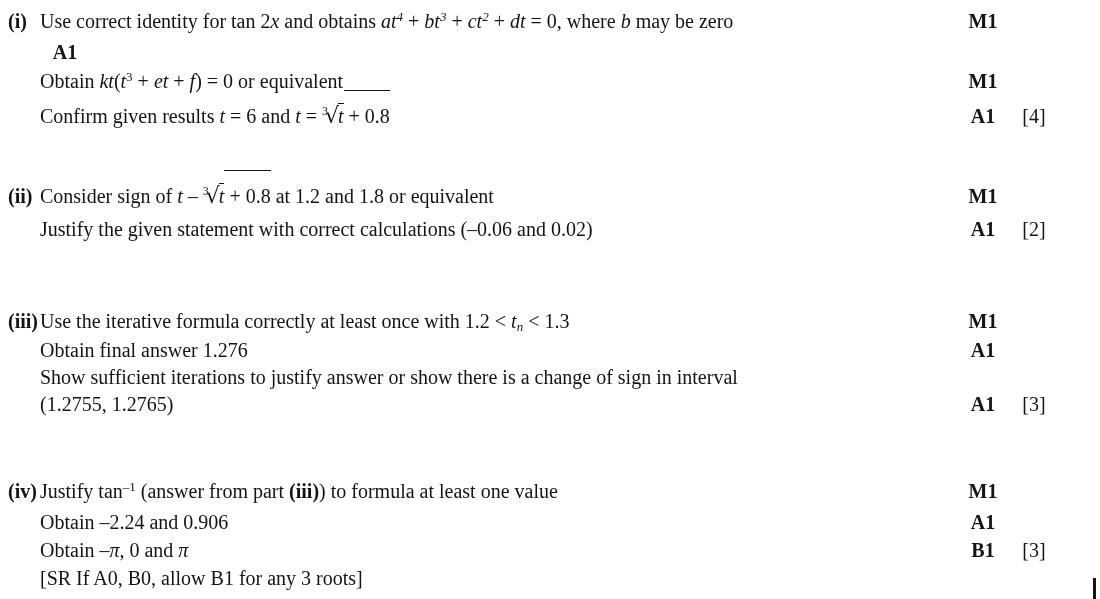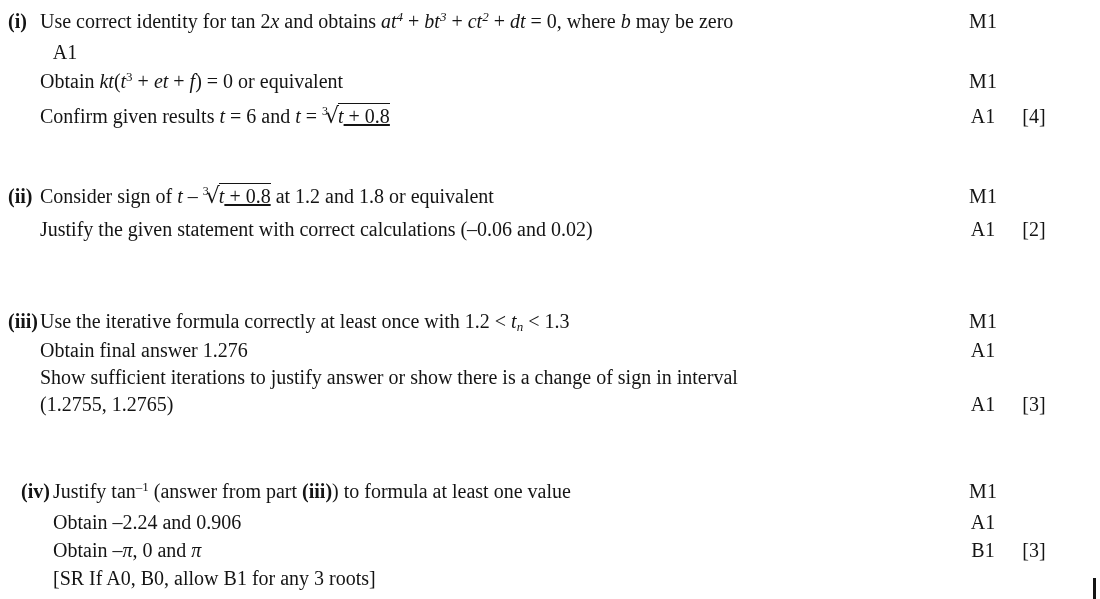--- a/index.html
+++ b/index.html
@@ -15,56 +15,57 @@
   .page { position: relative; width: 1100px; height: 599px; background:#ffffff; }
 
   .part { position: absolute; left: 0; right: 0; }
   .part-0 { top: 7px; }
   .part-0 .row { line-height: 29px; }
   .part-0 .row:last-child { margin-top: 3px; }
   .part-1 { top: 181px; }
   .part-1 .row { line-height: 30px; }
   .part-2 { top: 308px; }
   .part-2 .row { line-height: 27px; }
-  .part-3 { top: 477px; padding-left: 13px; }
+  .part-3 { top: 477px; }
   .part-3 .row { line-height: 28px; }
 
   .row { display: flex; align-items: baseline; }
   .cell-label {
     flex: 0 0 40px;
     padding-left: 8px;
     font-weight: bold;
     white-space: nowrap;
   }
   .cell-text {
     flex: 1 1 auto;
     white-space: nowrap;
     overflow: visible;
   }
   .cell-mark {
     flex: 0 0 50px;
     text-align: center;
     white-space: nowrap;
+    font-weight: bold;
   }
   .cell-total {
     flex: 0 0 52px;
     margin-right: 40px;
     text-align: center;
     white-space: nowrap;
   }
 
   
   .seg-i   { font-style: italic; }
   .seg-b   { font-weight: bold; }
   .seg-sup  { font-size: 13px; position: relative; top: -7px; }
   .seg-isup { font-size: 13px; position: relative; top: -7px; font-style: italic; }
   .seg-isub { font-size: 13px; position: relative; top: 3px; font-style: italic; }
   .seg-radix { font-size: 12px; position: relative; top: -8px; margin-right: -3px; }
   .seg-sqrt  { font-family: "DejaVu Sans", sans-serif; font-size: 22px; margin-right: -1px; }
-  .seg-rad  { border-top: 1.5px solid #141414; padding-top: 1px; text-decoration: underline; }
+  .seg-rad  { border-top: 1.5px solid #141414; padding-top: 14px; }
   .seg-radi { border-top: 1.5px solid #141414; padding-top: 1px; font-style: italic; }
 
   .cursor-bar {
     position: absolute;
     left: 1093px; top: 578px;
     width: 3px; height: 21px;
     background: #141414;
   }
 </style>
 </head>

